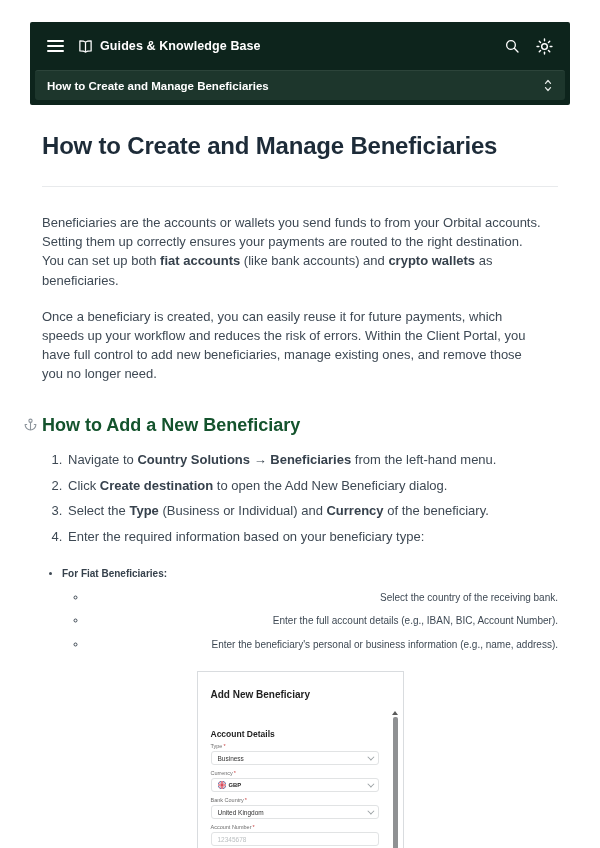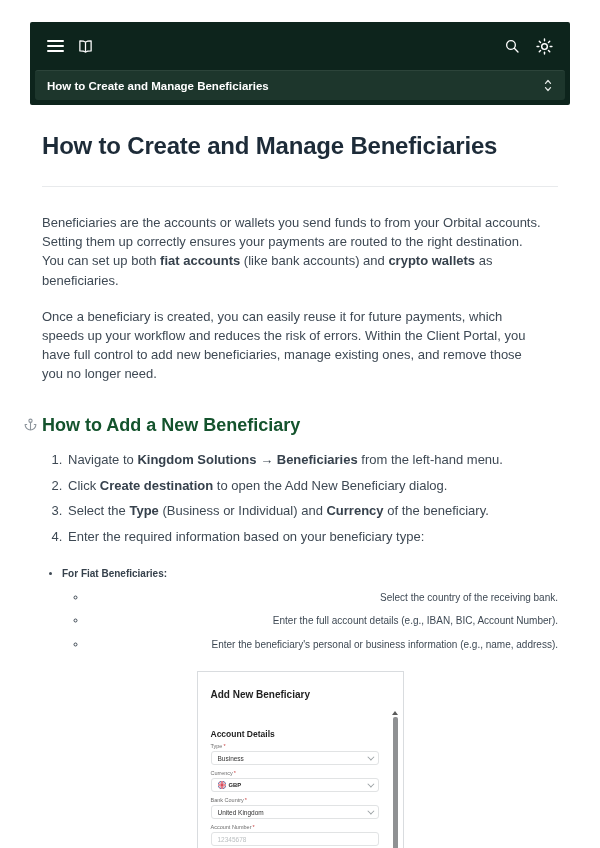--- a/index.html
+++ b/index.html
@@ -176,20 +176,21 @@
           <i></i>
         </span>
     </button>
     <div class="title-group">
       <span class="icon-btn">
         <svg width="15" height="13" viewBox="0 0 24 20" fill="none" stroke="#fff" stroke-width="2" stroke-linejoin="round">
           <path d="M12 3c-2-1.6-5-2-9-2v16c4 0 7 .4 9 2 2-1.6 5-2 9-2V1c-4 0-7 .4-9 2z"></path>
           <line x1="12" y1="3" x2="12" y2="19"></line>
         </svg>
       </span>
+      <span class="app-title">Guides &amp; Knowledge Base</span>
     </div>
     <div class="header-spacer"></div>
     <div class="header-right">
       <button class="icon-btn">
         <svg width="16" height="16" viewBox="0 0 24 24" fill="none" stroke="#fff" stroke-width="2" stroke-linecap="round">
           <circle cx="10.5" cy="10.5" r="6.5"></circle>
             <line x1="15.5" y1="15.5" x2="21" y2="21"></line>
         </svg>
       </button>
       <button class="icon-btn">
@@ -228,21 +229,21 @@
       <svg width="13" height="13" viewBox="0 0 24 24" fill="none" stroke="currentColor" stroke-width="2" stroke-linecap="round" stroke-linejoin="round">
         <circle cx="12" cy="5" r="3"></circle>
           <line x1="12" y1="8" x2="12" y2="21"></line>
           <path d="M5 12H2a10 10 0 0 0 20 0h-3"></path>
       </svg>
     </button>
     <span>How to Add a New Beneficiary</span>
   </h2>
 
   <ol class="steps">
-    <li><span>Navigate to </span><strong>Kingdom Solutions → Beneficiaries</strong><span> from the left-hand menu.</span></li>
+    <li><span>Navigate to </span><strong>Country Solutions → Beneficiaries</strong><span> from the left-hand menu.</span></li>
     <li><span>Click </span><strong>Create destination</strong><span> to open the Add New Beneficiary dialog.</span></li>
     <li><span>Select the </span><strong>Type</strong><span> (Business or Individual) and </span><strong>Currency</strong><span> of the beneficiary.</span></li>
     <li><span>Enter the required information based on your beneficiary type:</span></li>
   </ol>
 
   <ul class="outer-list">
     <li>
       <span class="list-label">For Fiat Beneficiaries:</span>
       <ul class="inner-list">
         <li>Select the country of the receiving bank.</li>

